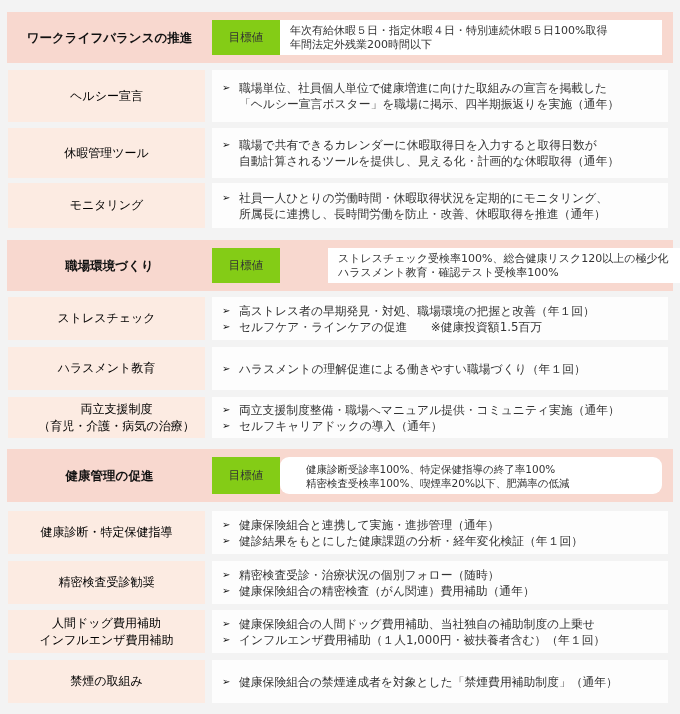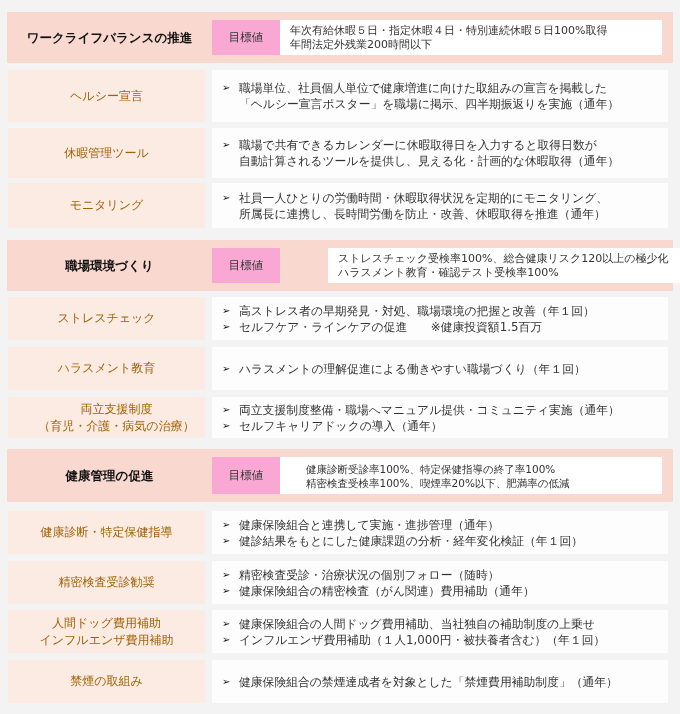--- a/index.html
+++ b/index.html
@@ -9,32 +9,32 @@
       position: absolute; left: 7px; width: 666px;
       background: #f8d8cf;
     }
     .section-title {
       position: absolute; left: 0; top: 0; width: 205px; height: 100%;
       display: flex; align-items: center; justify-content: center; text-align: center;
       font-weight: bold; font-size: 12.5px; line-height: 17px; color: #111;
     }
     .target-label {
       position: absolute; left: 205px; width: 68px;
-      background: #f9a8d4; display: flex; align-items: center; justify-content: center;
+      background: #84cc16; display: flex; align-items: center; justify-content: center;
       font-size: 11.5px; color: #333;
     }
     .target-value {
       position: absolute; left: 273px; width: 382px;
       background: #ffffff; display: flex; flex-direction: column; justify-content: center;
       font-size: 11px; line-height: 14px; color: #333; padding-left: 10px;
     }
     .row-label {
       position: absolute; left: 8px; width: 197px;
       background: #fcebe2; display: flex; align-items: center; justify-content: center; text-align: center;
-      font-size: 12px; line-height: 17px; color: #a16207;
+      font-size: 12px; line-height: 17px; color: #000000;
     }
     .row-content {
       position: absolute; left: 212px; width: 456px;
       background: #fdfdfd; display: flex; flex-direction: column; justify-content: center;
       font-size: 11.8px; line-height: 16px; color: #333; padding-left: 10px;
     }
     .bullet { display: flex; align-items: flex-start; white-space: nowrap; }
     .arrow { width: 17px; flex: none; font-size: 10px; color: #111; }
     .cont { padding-left: 17px; white-space: nowrap; }
   </style>
@@ -119,21 +119,21 @@
     </div>
   <div class="bullet">
       <span class="arrow">➢</span>
       <span>セルフキャリアドックの導入（通年）</span>
     </div>
 </div>
 
 <div class="section-header" style="top:449px;height:53px;">
   <div class="section-title">健康管理の促進</div>
   <div class="target-label" style="top:8px;height:37px;">目標値</div>
-  <div class="target-value" style="top:8px;height:37px;padding-left:26px;font-size:10.5px;">
+  <div class="target-value" style="top:8px;height:37px;padding-left:26px;font-size:10.5px;border-radius:9px;">
     <div>健康診断受診率100%、特定保健指導の終了率100%</div>
     <div>精密検査受検率100%、喫煙率20%以下、肥満率の低減</div>
   </div>
 </div>
 
 <div class="row-label" style="top:511px;height:43px;">健康診断・特定保健指導</div>
 <div class="row-content" style="top:511px;height:43px;">
   <div class="bullet">
       <span class="arrow">➢</span>
       <span>健康保険組合と連携して実施・進捗管理（通年）</span>

